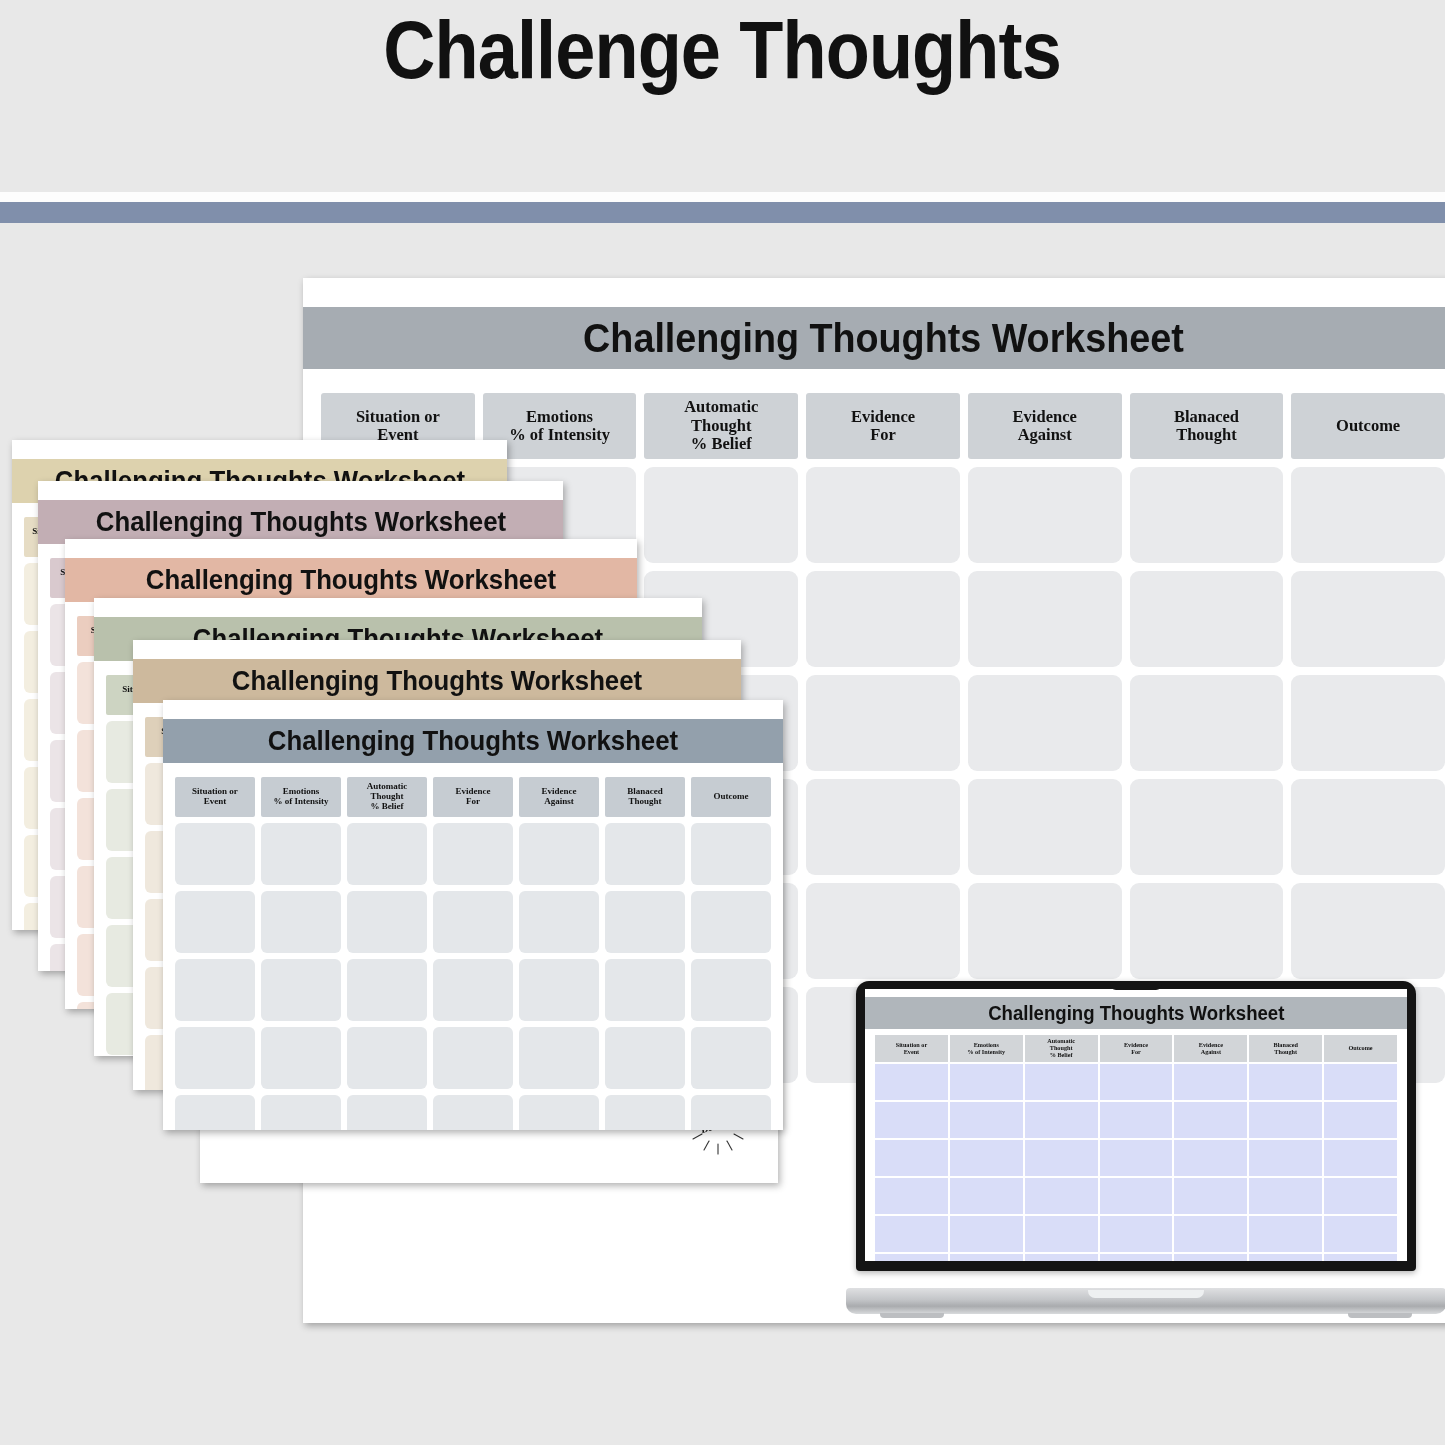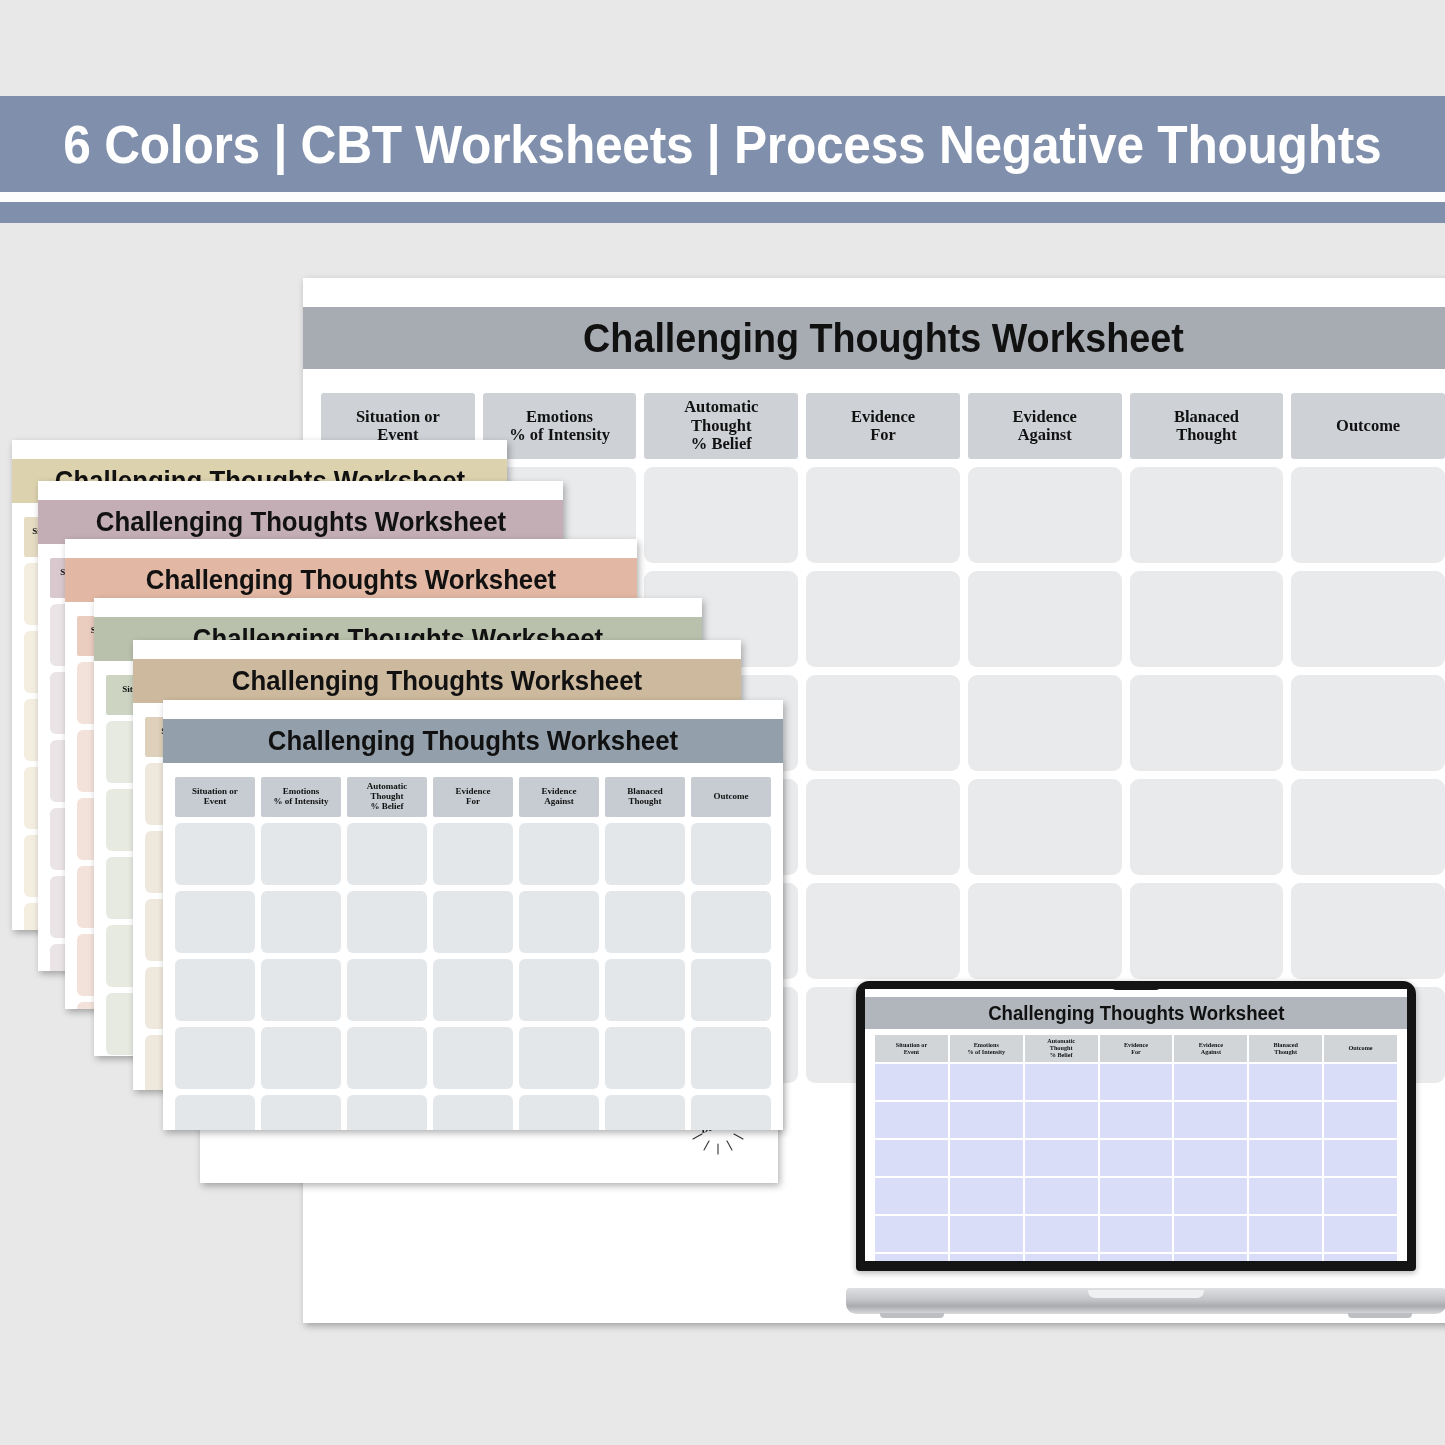--- a/index.html
+++ b/index.html
@@ -192,24 +192,24 @@
   .lap-foot{
     position:absolute;bottom:0;height:5px;width:64px;
     background:#bcbec1;border-radius:0 0 4px 4px;
   }
 </style>
 </head>
 <body>
 
 <div class="stage">
 
-
-  <div class="banner-main">
-    <div class="banner-main-text">6 Colors | CBT Worksheets | Process Negative Thoughts</div>
+  <div class="top-title-zone">
+    <div class="top-title">Challenge Thoughts</div>
   </div>
+
   <div class="banner-gap"></div>
   <div class="banner-thin"></div>
 
   <div class="sheet" id="main-sheet">
     <div class="sheet-band" style="background:#a6acb2;">
       <span>Challenging Thoughts Worksheet</span>
     </div>
     <div class="main-table" id="main-table">
         <div class="main-th">
           <span>Situation or</span>

